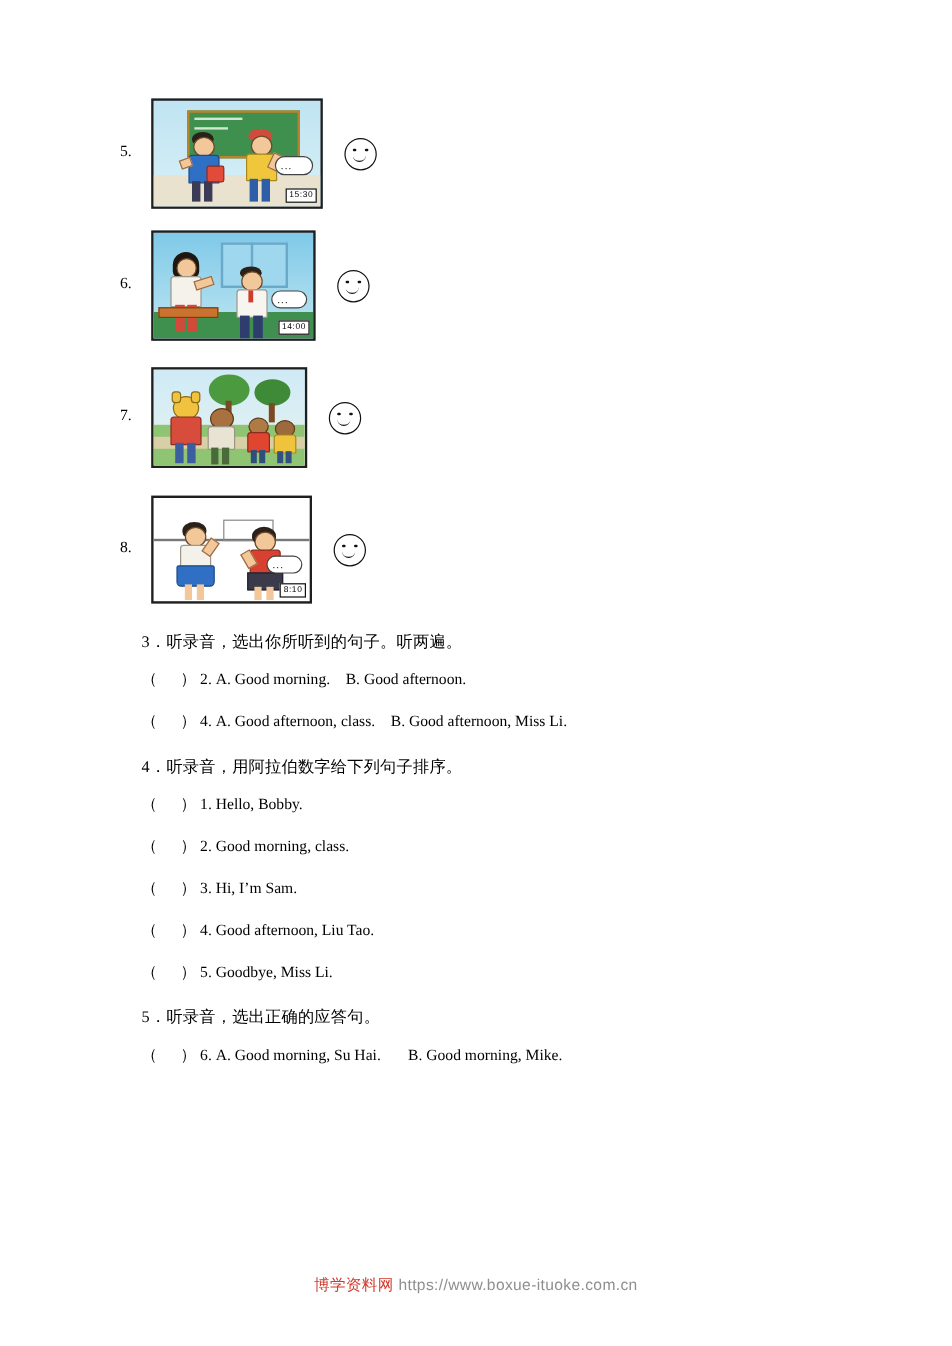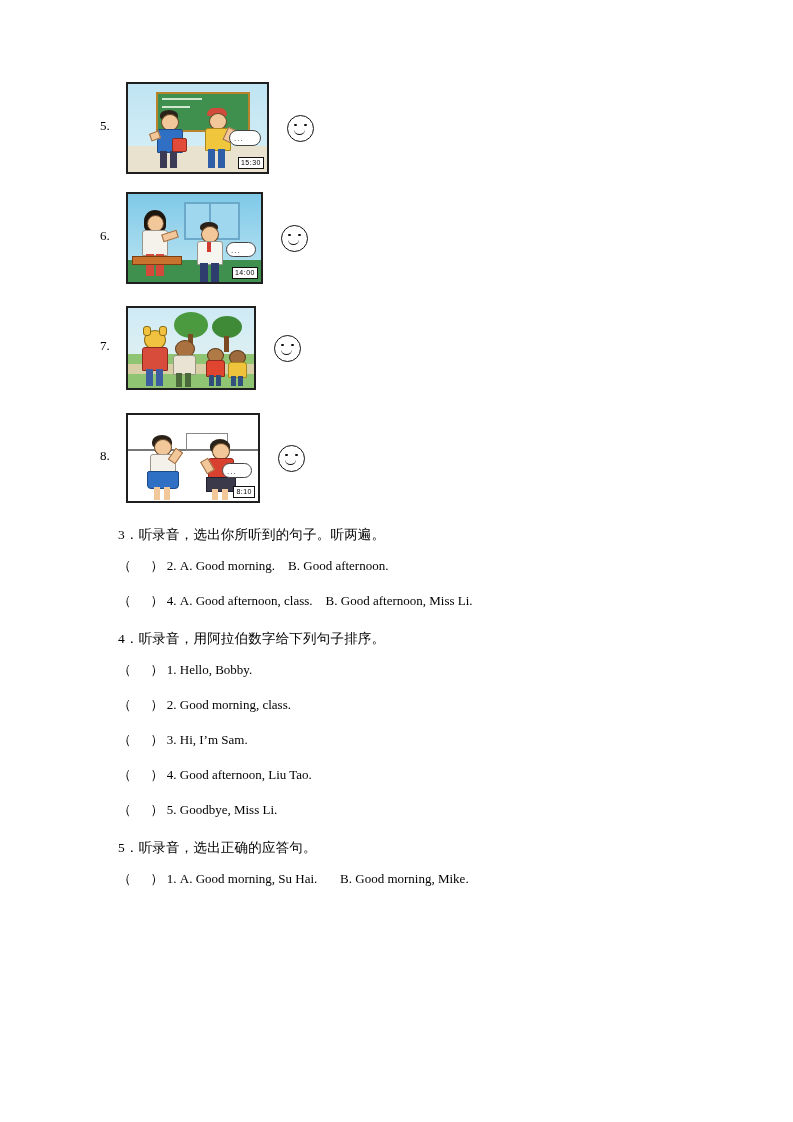--- a/index.html
+++ b/index.html
@@ -347,17 +347,21 @@
     <p class="sec-title">4．听录音，用阿拉伯数字给下列句子排序。</p>
     <p class="opt-line">（      ） 1. Hello, Bobby.</p>
     <p class="opt-line">（      ） 2. Good morning, class.</p>
     <p class="opt-line">（      ） 3. Hi, I’m Sam.</p>
     <p class="opt-line">（      ） 4. Good afternoon, Liu Tao.</p>
     <p class="opt-line">（      ） 5. Goodbye, Miss Li.</p>
   </div>
 
   <div class="sec">
     <p class="sec-title">5．听录音，选出正确的应答句。</p>
-    <p class="opt-line">（      ） 1. A. Good morning, Su Hai.       B. Good morning, Mike.</p>
-  </div>
-
+    <p class="opt-line">（      ） 6. A. Good morning, Su Hai.       B. Good morning, Mike.</p>
+  </div>
+
+  <div class="wm-text">
+    <span class="wm-red">博学资料网</span>
+    <span>https://www.boxue-ituoke.com.cn</span>
+  </div>
 
 </div>
 
 </body></html>

